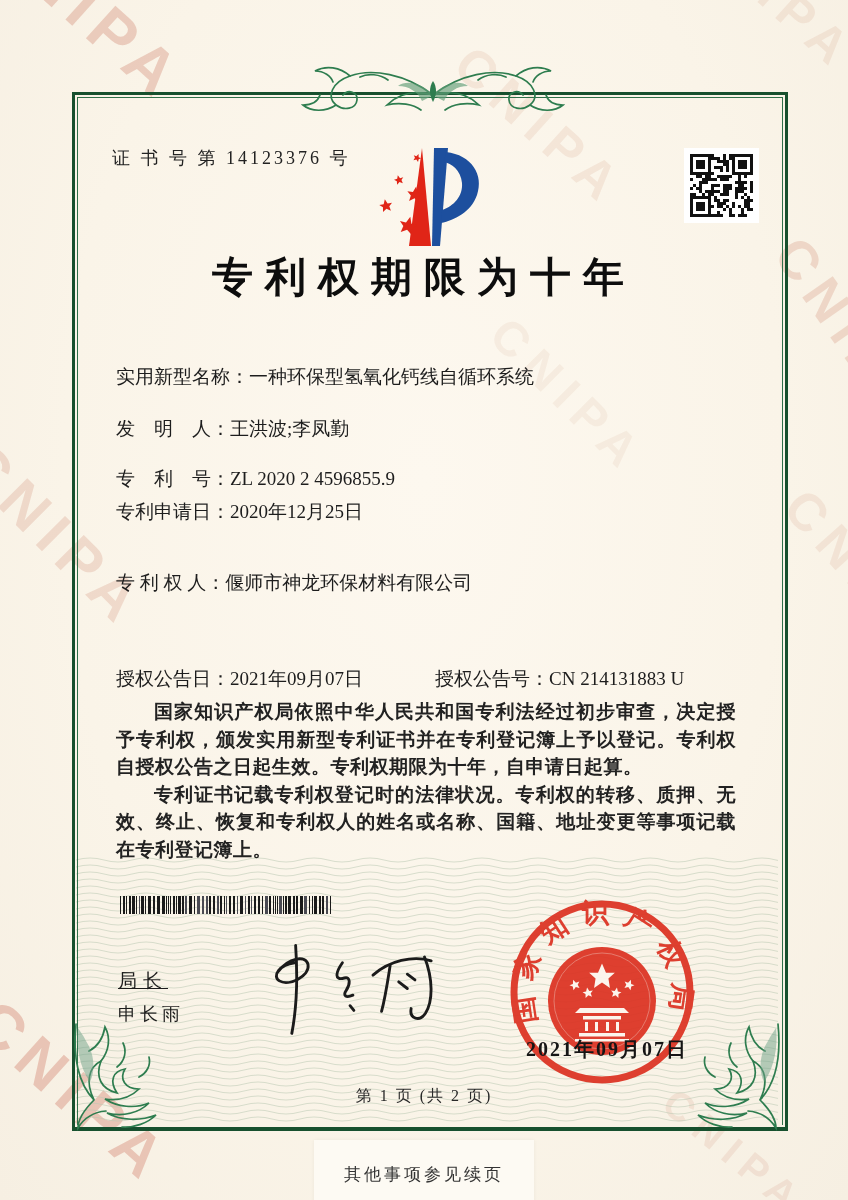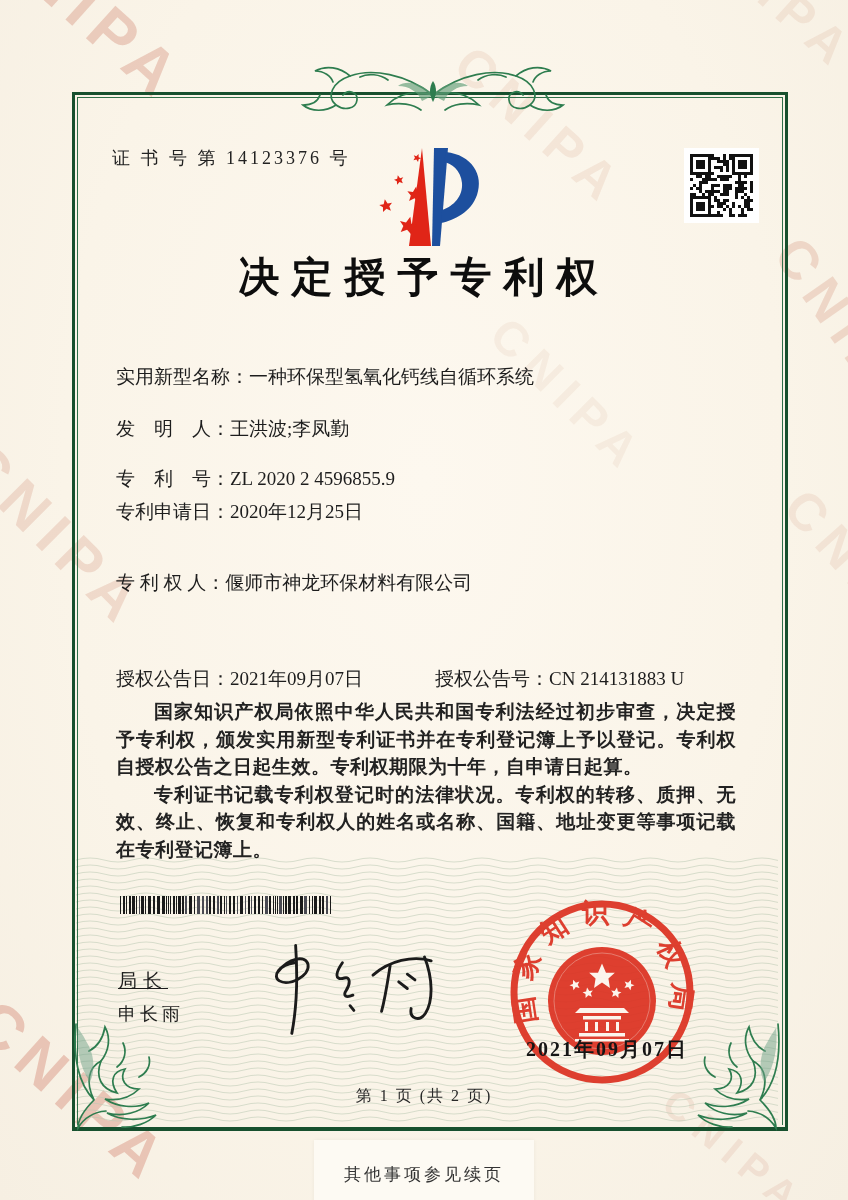--- a/index.html
+++ b/index.html
@@ -410,21 +410,21 @@
         <rect x="24" y="48" width="3" height="3" fill="#111"></rect>
         <rect x="24" y="51" width="3" height="3" fill="#111"></rect>
         <rect x="24" y="54" width="3" height="3" fill="#111"></rect>
         <rect x="24" y="57" width="3" height="3" fill="#111"></rect>
         <rect x="24" y="60" width="3" height="3" fill="#111"></rect>
         <rect x="24" y="63" width="3" height="3" fill="#111"></rect>
         <rect x="24" y="66" width="3" height="3" fill="#111"></rect>
       </svg>
   </div>
 
-  <div class="title">决定授予专利权</div>
+  <div class="title">专利权期限为十年</div>
 
   <div class="row" style="top:355px;">
     <span class="lbl">实用新型名称：</span><span class="val">一种环保型氢氧化钙线自循环系统</span>
   </div>
   <div class="row" style="top:407px;">
     <span class="lbl">发　明　人：</span><span class="val">王洪波;李凤勤</span>
   </div>
   <div class="row" style="top:459px;">
     <span class="lbl">专　利　号：</span><span class="val">ZL 2020 2 4596855.9</span>
   </div>

